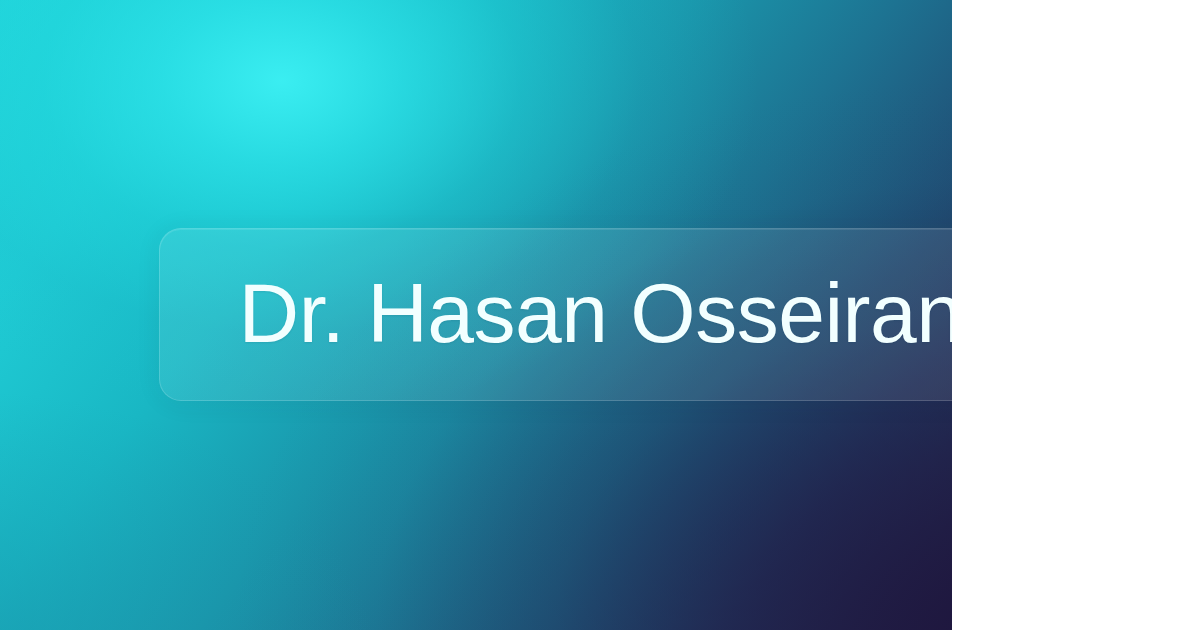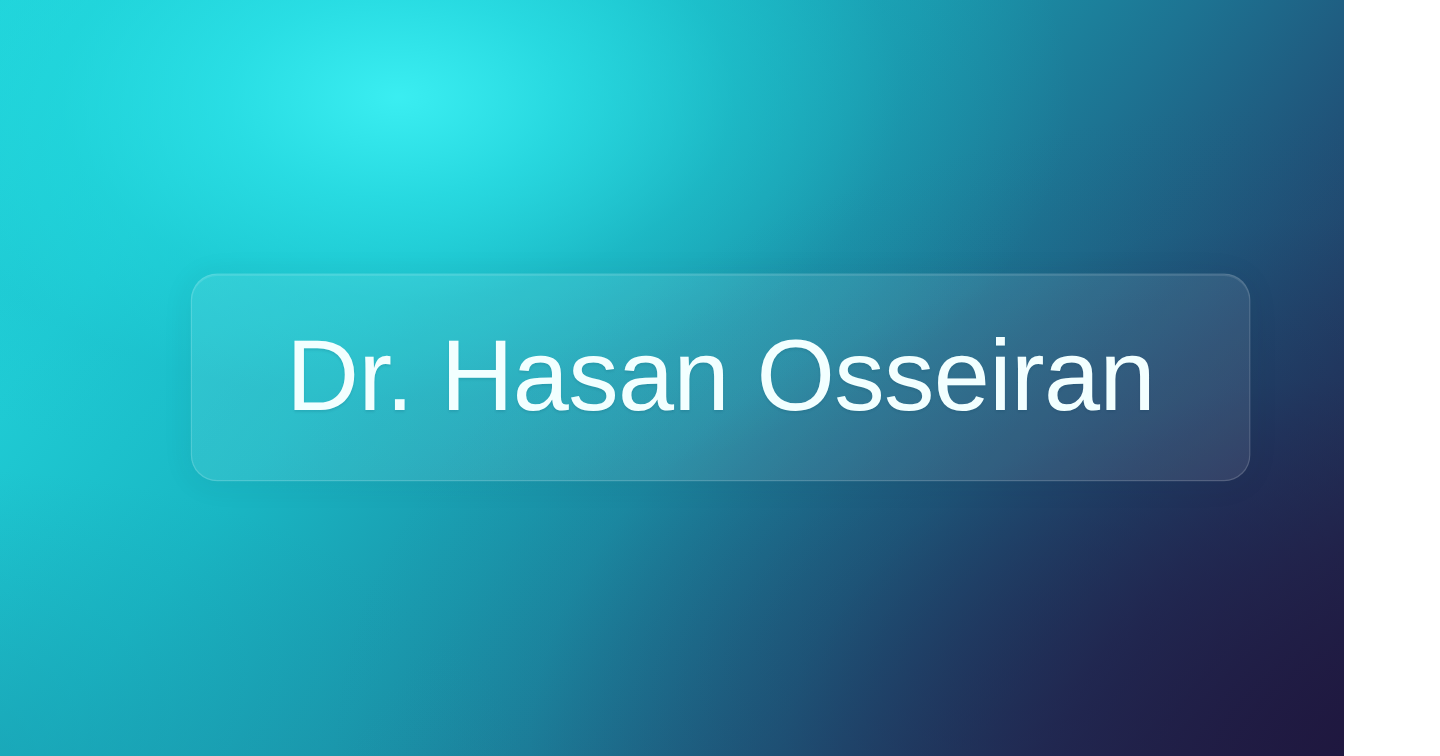--- a/index.html
+++ b/index.html
@@ -11,21 +11,21 @@
   body {
     width: 1200px;
     height: 630px;
     overflow: hidden;
     font-family: "Liberation Sans", sans-serif;
   }
 
   
   .og-banner {
     position: relative;
-    width: 1120px;
+    width: 952px;
     height: 630px;
     overflow: hidden;
     display: flex;
     align-items: center;
     justify-content: center;
     
     background-color: #241e42;
   }
 
   

